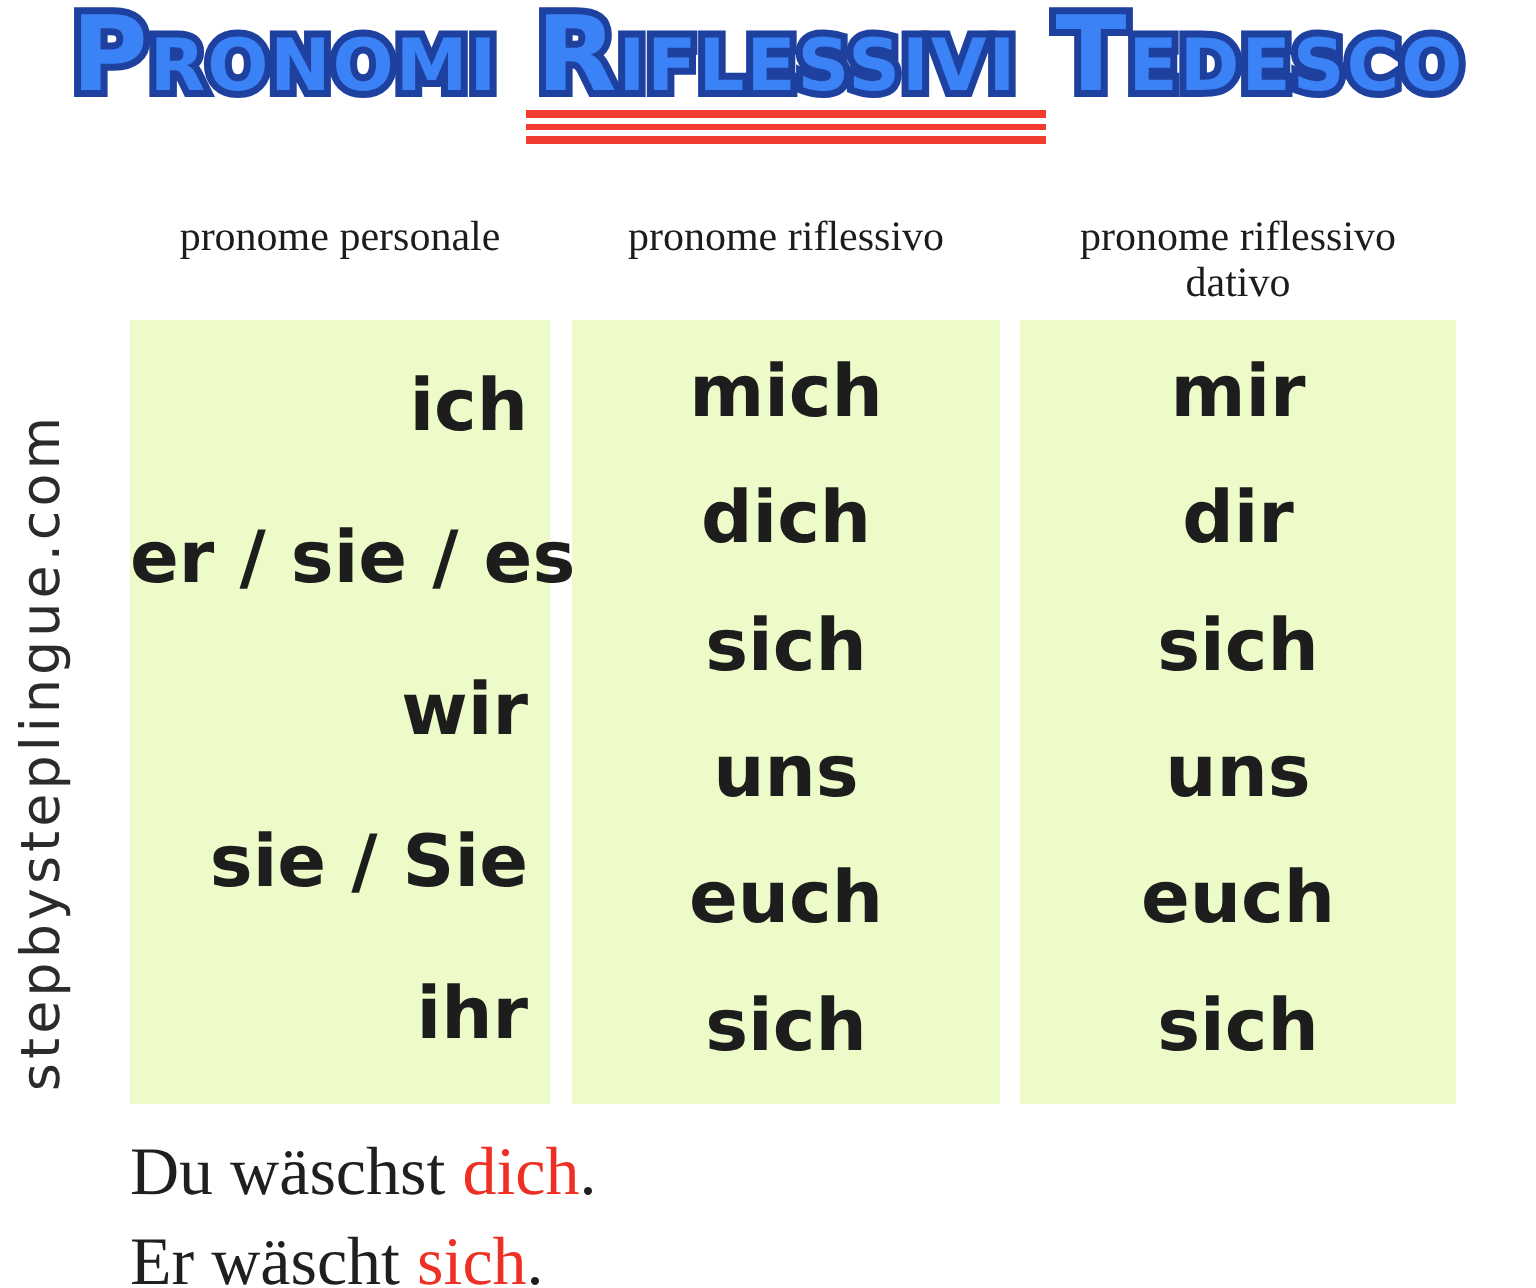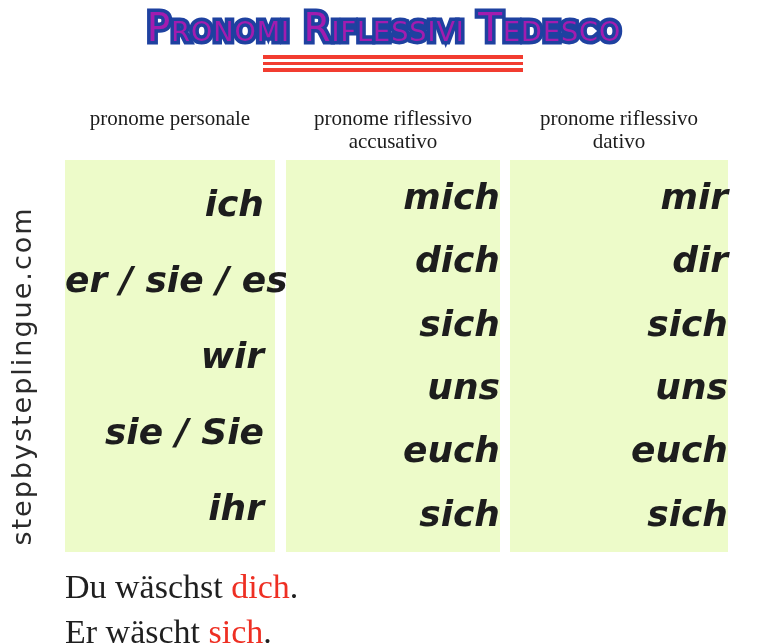--- a/index.html
+++ b/index.html
@@ -12,27 +12,27 @@
     font-family: "Liberation Serif", serif;
   }
 
   
   .title-row { text-align: center; margin-top: 4px; height: 48px; }
   .title {
     position: relative;
     display: inline-block;
     z-index: 0;
     font-family: "DejaVu Sans", sans-serif;
-    font-weight: normal;
+    font-weight: bold;
     font-variant: small-caps;
-    font-size: 39px;
+    font-size: 52px;
     line-height: 48px;
     letter-spacing: 1px;
     white-space: nowrap;
-    color: #a21caf;
+    color: #3b82f6;
   }
   .title::before {
     content: attr(data-text);
     position: absolute;
     left: 0; top: 0;
     z-index: -1;
     color: #1e41a0;
     -webkit-text-stroke: 7px #1e41a0;
   }
 
@@ -67,40 +67,39 @@
   .col-header.c2 { width: 214px; margin-right: 10px; }
   .col-header.c3 { width: 218px; }
   .header-line { display: block; }
 
   
   .boxes {
     display: flex;
     margin: 7px 0 0 65px;
     width: 697px;
     height: 392px;
-    font-style: italic;
   }
   .pronoun-box {
     background: #edfbc9;
     height: 392px;
     display: flex;
     flex-direction: column;
     justify-content: space-around;
     padding: 6px 0;
   }
   .pronoun-box.c1 { width: 210px; margin-right: 11px; }
   .pronoun-box.c2 { width: 214px; margin-right: 10px; }
   .pronoun-box.c3 { width: 218px; }
   .pronoun-cell {
     font-family: "DejaVu Sans", sans-serif;
     font-weight: bold;
     font-size: 36px;
     line-height: 1;
     color: #1d1d1d;
-    text-align: right;
+    text-align: center;
     white-space: nowrap;
   }
   .pronoun-box.c1 .pronoun-cell { text-align: right; padding-right: 11px; }
 
   
   .watermark {
     position: absolute;
     top: 372px;
     left: 21px;
     transform: translate(-50%, -50%) rotate(-90deg);
@@ -139,21 +138,20 @@
     <div class="underline-stripe"></div>
     <div class="underline-stripe"></div>
   </div>
 
   <div class="headers">
     <div class="col-header c1">
       <span class="header-line">pronome personale</span>
     </div>
     <div class="col-header c2">
       <span class="header-line">pronome riflessivo</span>
-      <span class="header-line">accusativo</span>
     </div>
     <div class="col-header c3">
       <span class="header-line">pronome riflessivo</span>
       <span class="header-line">dativo</span>
     </div>
   </div>
 
   <div class="boxes">
     <div class="pronoun-box c1">
       <div class="pronoun-cell">ich</div>

